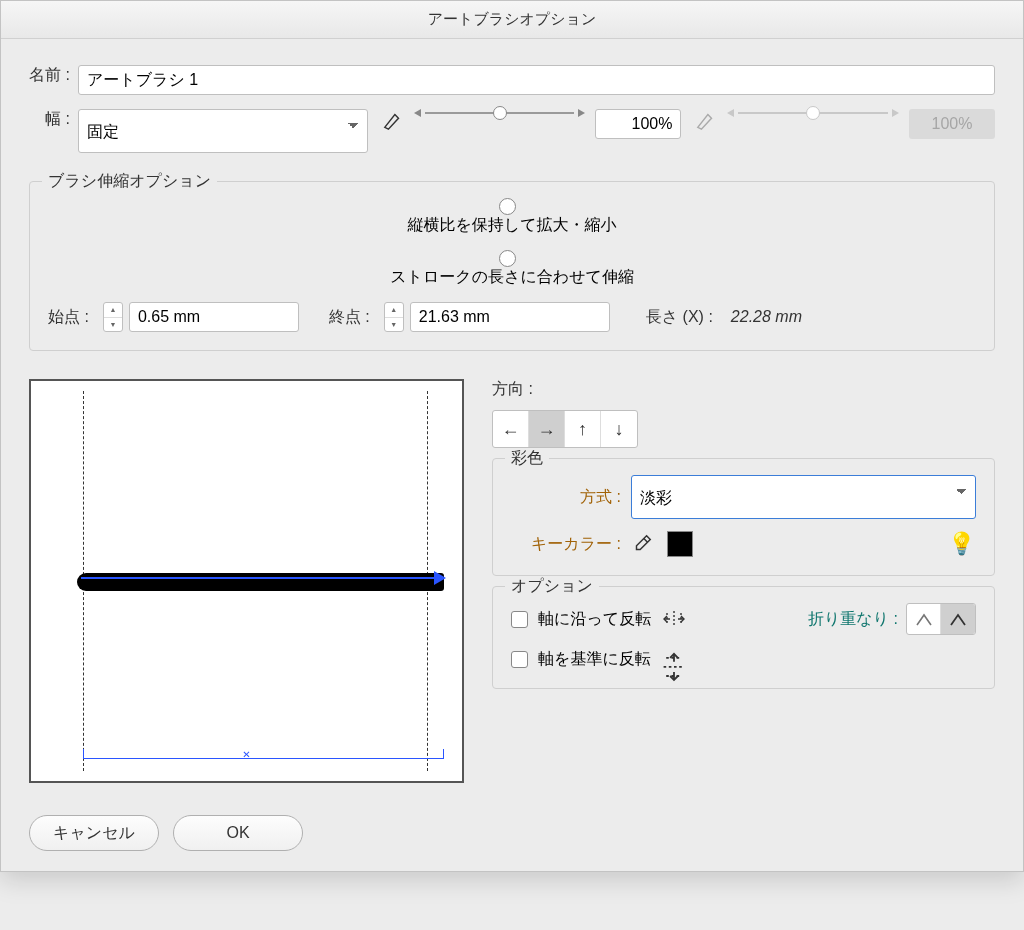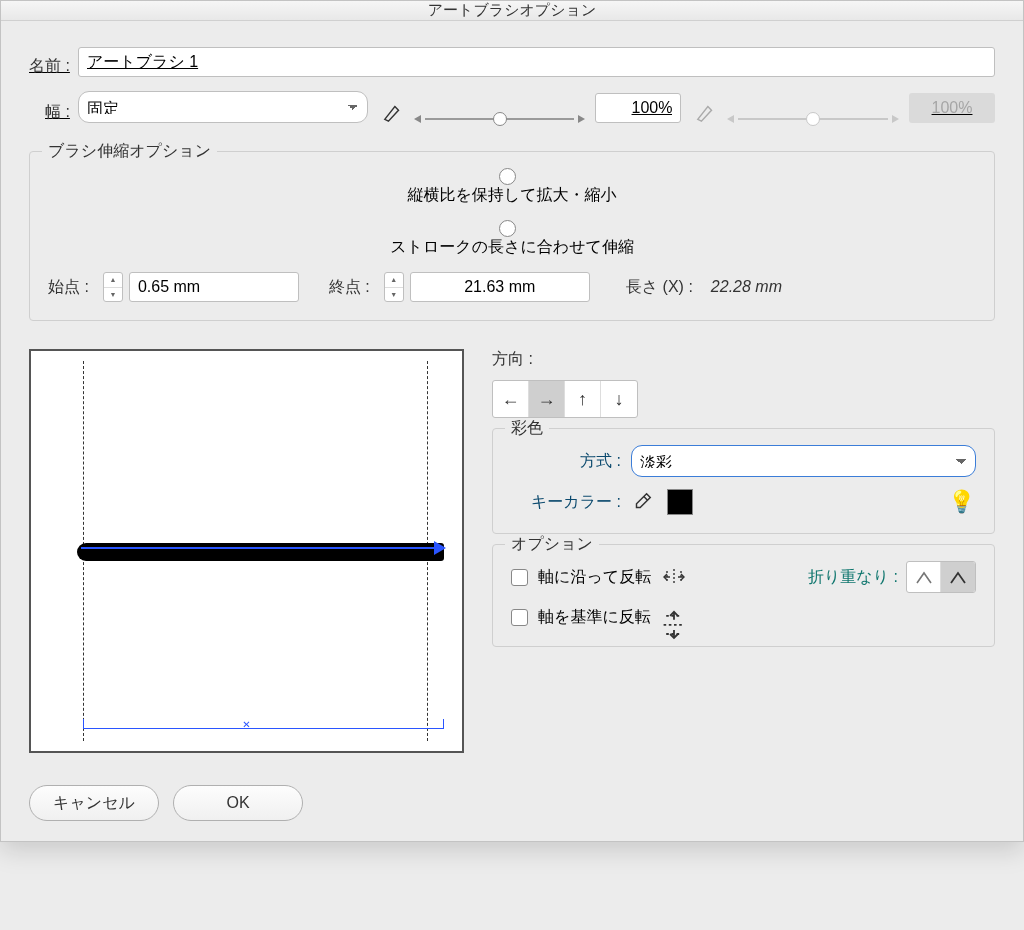--- a/index.html
+++ b/index.html
@@ -1,33 +1,33 @@
 <!DOCTYPE html>
 <html><head>
 <meta charset="utf-8">
 <style>
 * { box-sizing: border-box; margin: 0; padding: 0; font-family: -apple-system, "Hiragino Kaku Gothic ProN", sans-serif; }
 body { background: #ececec; width: 1024px; height: 930px; overflow: hidden; }
 
 .dialog { background: #ececec; border: 1px solid #c3c3c3; box-shadow: 0 8px 24px rgba(0,0,0,0.15); }
 
-.titlebar { height: 20px; background: linear-gradient(#f6f6f6,#e8e8e8); border-bottom: 1px solid #d0d0d0; display: flex; align-items: center; justify-content: center; font-size: 15px; color: #333; }
+.titlebar { height: 38px; background: linear-gradient(#f6f6f6,#e8e8e8); border-bottom: 1px solid #d0d0d0; display: flex; align-items: center; justify-content: center; font-size: 15px; color: #333; }
 
 .content { padding: 26px 28px 20px 28px; }
 
-.row { display: flex; align-items: flex-end; margin-bottom: 14px; text-decoration: underline; }
+.row { display: flex; align-items: flex-start; margin-bottom: 14px; }
 .label { font-size: 16px; color: #333; margin-right: 8px; white-space: nowrap; }
 
 input[type=text].field {
   background: #fff; border: 1px solid #bfbfbf; border-radius: 3px;
   padding: 4px 8px; font-size: 16px; height: 30px;
 }
 select.field {
-  background: #fff; border: 1px solid #bfbfbf; border-radius: 11px;
-  padding: 8px 8px; font-size: 16px; height: 32px;
+  background: #fff; border: 1px solid #bfbfbf; border-radius: 3px;
+  padding: 8px 8px; font-size: 16px; height: 44px;
   -webkit-appearance: none; appearance: none;
   background-image: linear-gradient(45deg, transparent 50%, #666 50%), linear-gradient(-45deg, transparent 50%, #666 50%);
   background-position: calc(100% - 14px) 13px, calc(100% - 9px) 13px;
   background-size: 5px 5px; background-repeat: no-repeat; padding-right: 26px;
 }
 
 .name-row input { flex: 1; }
 
 .width-row select { width: 290px; }
 
@@ -56,21 +56,21 @@
 
 .radio-row { display: flex; align-items: center; margin-bottom: 14px; flex-direction: column; }
 .radio { width: 17px; height: 17px; border: 1px solid #888; border-radius: 50%; margin-right: 10px; position: relative; background: #fff; }
 .radio.checked::after { content:""; position:absolute; left:3px; top:3px; width:9px; height:9px; background:#4a4a4a; border-radius:50%; }
 
 .num-row { display: flex; align-items: center; gap: 6px; }
 .stepper { width: 20px; height: 30px; border: 1px solid #bfbfbf; border-radius: 3px; background: #fff; display: flex; flex-direction: column; }
 .stepper span { flex: 1; display: flex; align-items: center; justify-content: center; font-size: 7px; color: #666; }
 .stepper span:first-child { border-bottom: 1px solid #ddd; }
 .numfield { width: 170px; }
-.numfield2 { width: 180px; text-align: center; }
+.numfield2 { width: 200px; }
 .len-label { margin-left: 30px; }
 
 .lower { display: flex; gap: 28px; margin-top: 28px; }
 
 .preview {
   width: 435px; height: 404px; border: 2px solid #555; background: #fff; position: relative;
 }
 .preview .gline { position: absolute; top: 10px; bottom: 10px; width: 0; border-left: 1.5px dashed #333; }
 .preview .g1 { left: 52px; }
 .preview .g2 { left: 396px; }
@@ -81,21 +81,21 @@
 .preview .x { position: absolute; left: 50%; top: 368px; color: #2a55ff; font-size: 10px; transform: translateX(-50%); }
 
 .right-col { flex: 1; display: flex; flex-direction: column; }
 
 .dir-buttons { display: flex; border: 1px solid #bfbfbf; border-radius: 3px; overflow: hidden; background: #fff; width: fit-content; }
 .dir-btn { width: 36px; height: 36px; display: flex; align-items: center; justify-content: center; font-size: 18px; color: #333; border-right: 1px solid #ddd; cursor: pointer; }
 .dir-btn:last-child { border-right: none; }
 .dir-btn.active { background: #cfcfcf; }
 
 .sub-row { display: flex; align-items: center; margin-bottom: 12px; }
-.sub-label { width: 110px; text-align: right; margin-right: 10px; font-size: 16px; color: #0c4a6e; }
+.sub-label { width: 110px; text-align: right; margin-right: 10px; font-size: 16px; color: #a16207; }
 
 .eyedrop { width: 22px; height: 22px; margin-right: 14px; }
 .swatch { width: 26px; height: 26px; background: #000; border: 1px solid #888; }
 .lightbulb { margin-left: auto; font-size: 22px; color: #888; }
 
 .checkbox-row { display: flex; align-items: center; margin-bottom: 14px; }
 .checkbox { width: 17px; height: 17px; border: 1px solid #888; border-radius: 3px; background: #fff; margin-right: 10px; }
 .flip-icon { margin-left: 10px; width: 26px; height: 20px; }
 
 .overlap-label { margin-left: auto; margin-right: 8px; font-size: 16px; color: #0f766e; }

